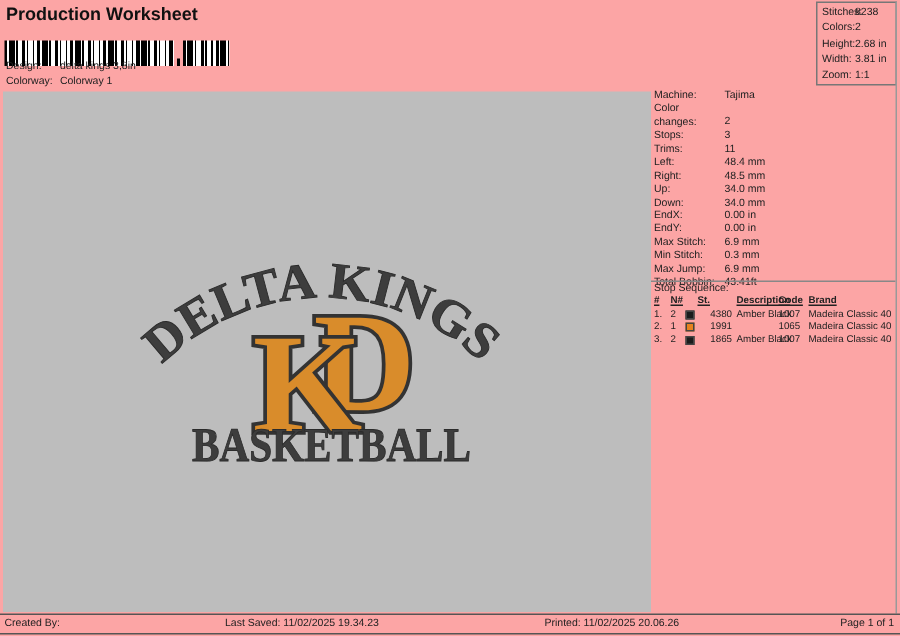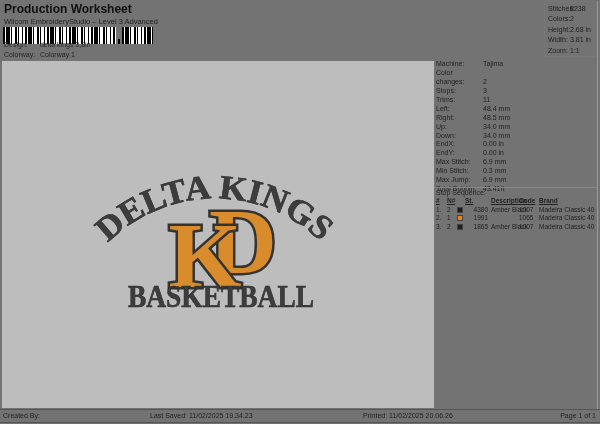--- a/index.html
+++ b/index.html
@@ -1,17 +1,17 @@
 <!DOCTYPE html>
 <html><head>
 <meta charset="utf-8">
 <style>
   html,body{margin:0;padding:0;}
   .page{
-    position:relative;width:600px;height:424px;background:#737373;
+    position:relative;width:600px;height:424px;background:#fca5a5;
     font-family:"Liberation Sans",sans-serif;color:#1a1a1a;overflow:hidden;
   }
   
   .title{position:absolute;left:4px;top:2px;font-size:12px;font-weight:bold;color:#111;}
   .subtitle{position:absolute;left:4px;top:17px;font-size:7.5px;color:#222;}
   .barcode{position:absolute;left:3px;top:27px;height:17px;display:flex;align-items:flex-end;}
   .bars{height:17px;background:repeating-linear-gradient(90deg,
       #000 0 2px,#fff 2px 3px,#000 3px 7px,#fff 7px 8px,
       #000 8px 9px,#fff 9px 12px,#000 12px 14px,#fff 14px 15px,
       #000 15px 16px,#fff 16px 19px,#000 19px 20px,#fff 20px 22px);}
@@ -54,21 +54,20 @@
   .f-saved{left:150px;}
   .f-printed{left:363px;}
   .f-page{right:4px;}
 </style>
 </head>
 <body>
 
 <div class="page">
 
   <div class="title">Production Worksheet</div>
-  <div class="subtitle">Wilcom EmbroideryStudio – Level 3 Advanced</div>
 
   <div class="barcode">
     <div class="bars bars1"></div>
     <div class="bc-comma"></div>
     <div class="bars bars2"></div>
   </div>
 
   <div class="kv-line" style="left:4px;top:41px;">
     <span class="lbl">Design:</span>
     <span>delta kings 3,8in</span>

